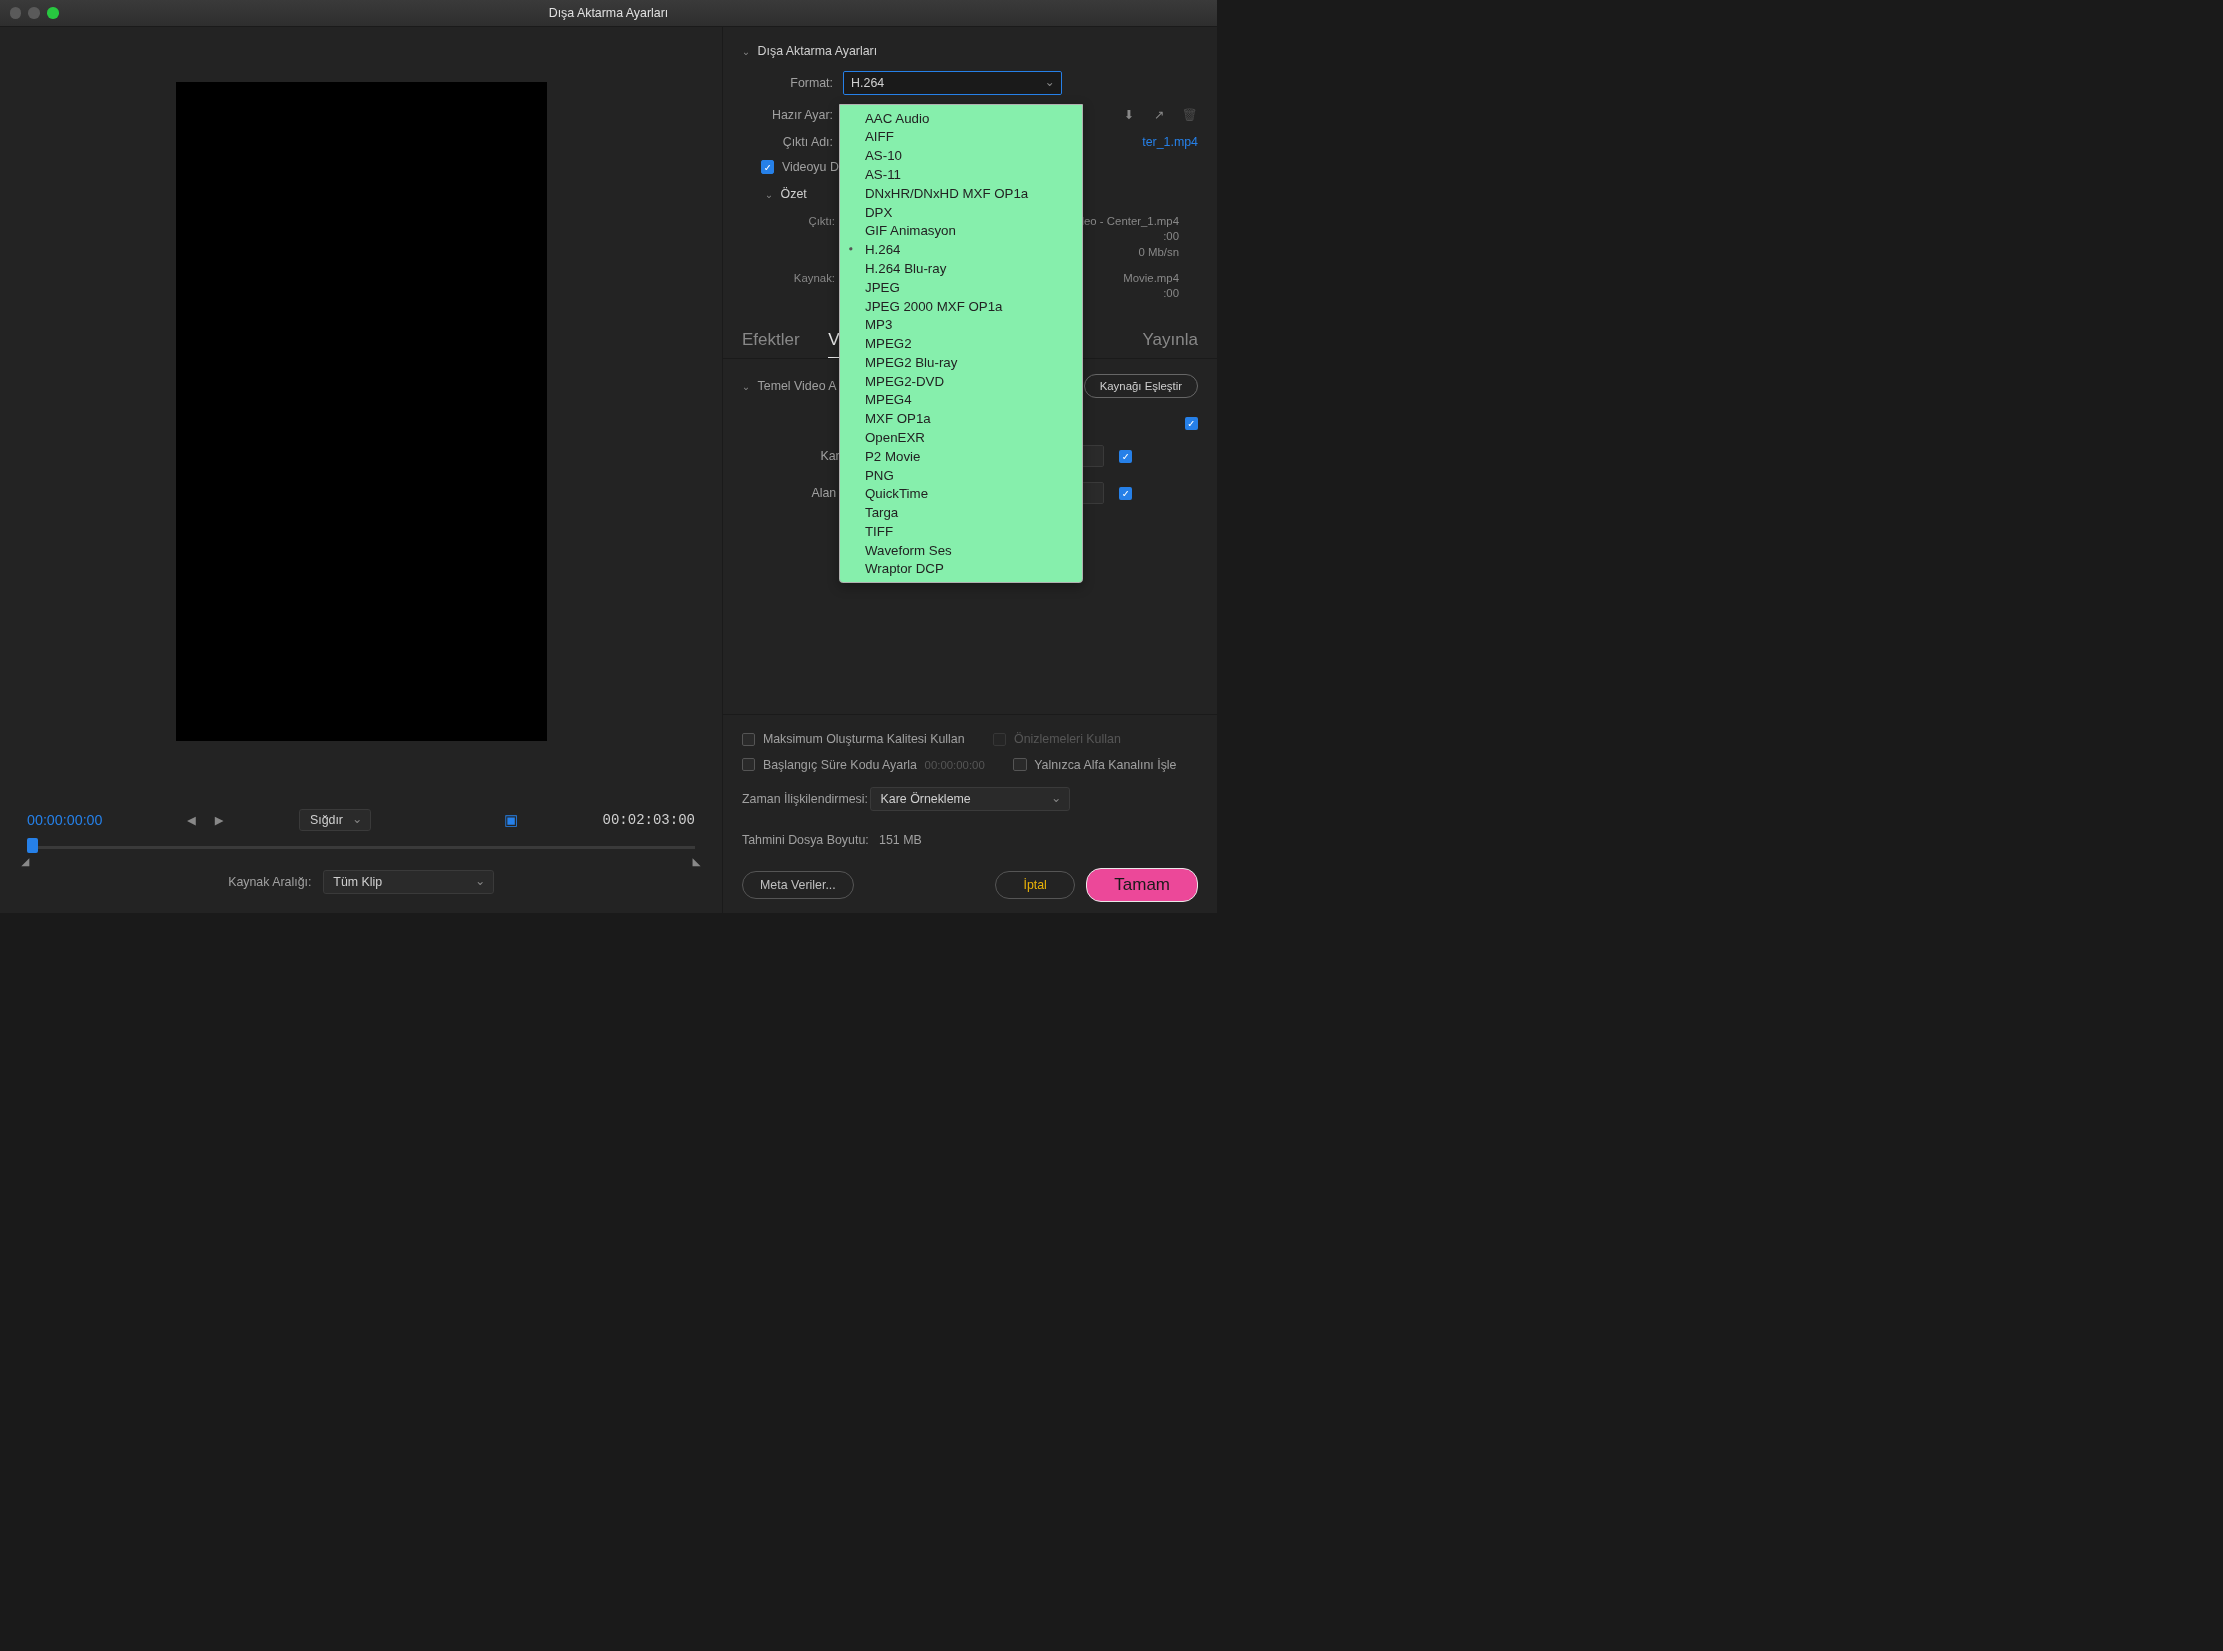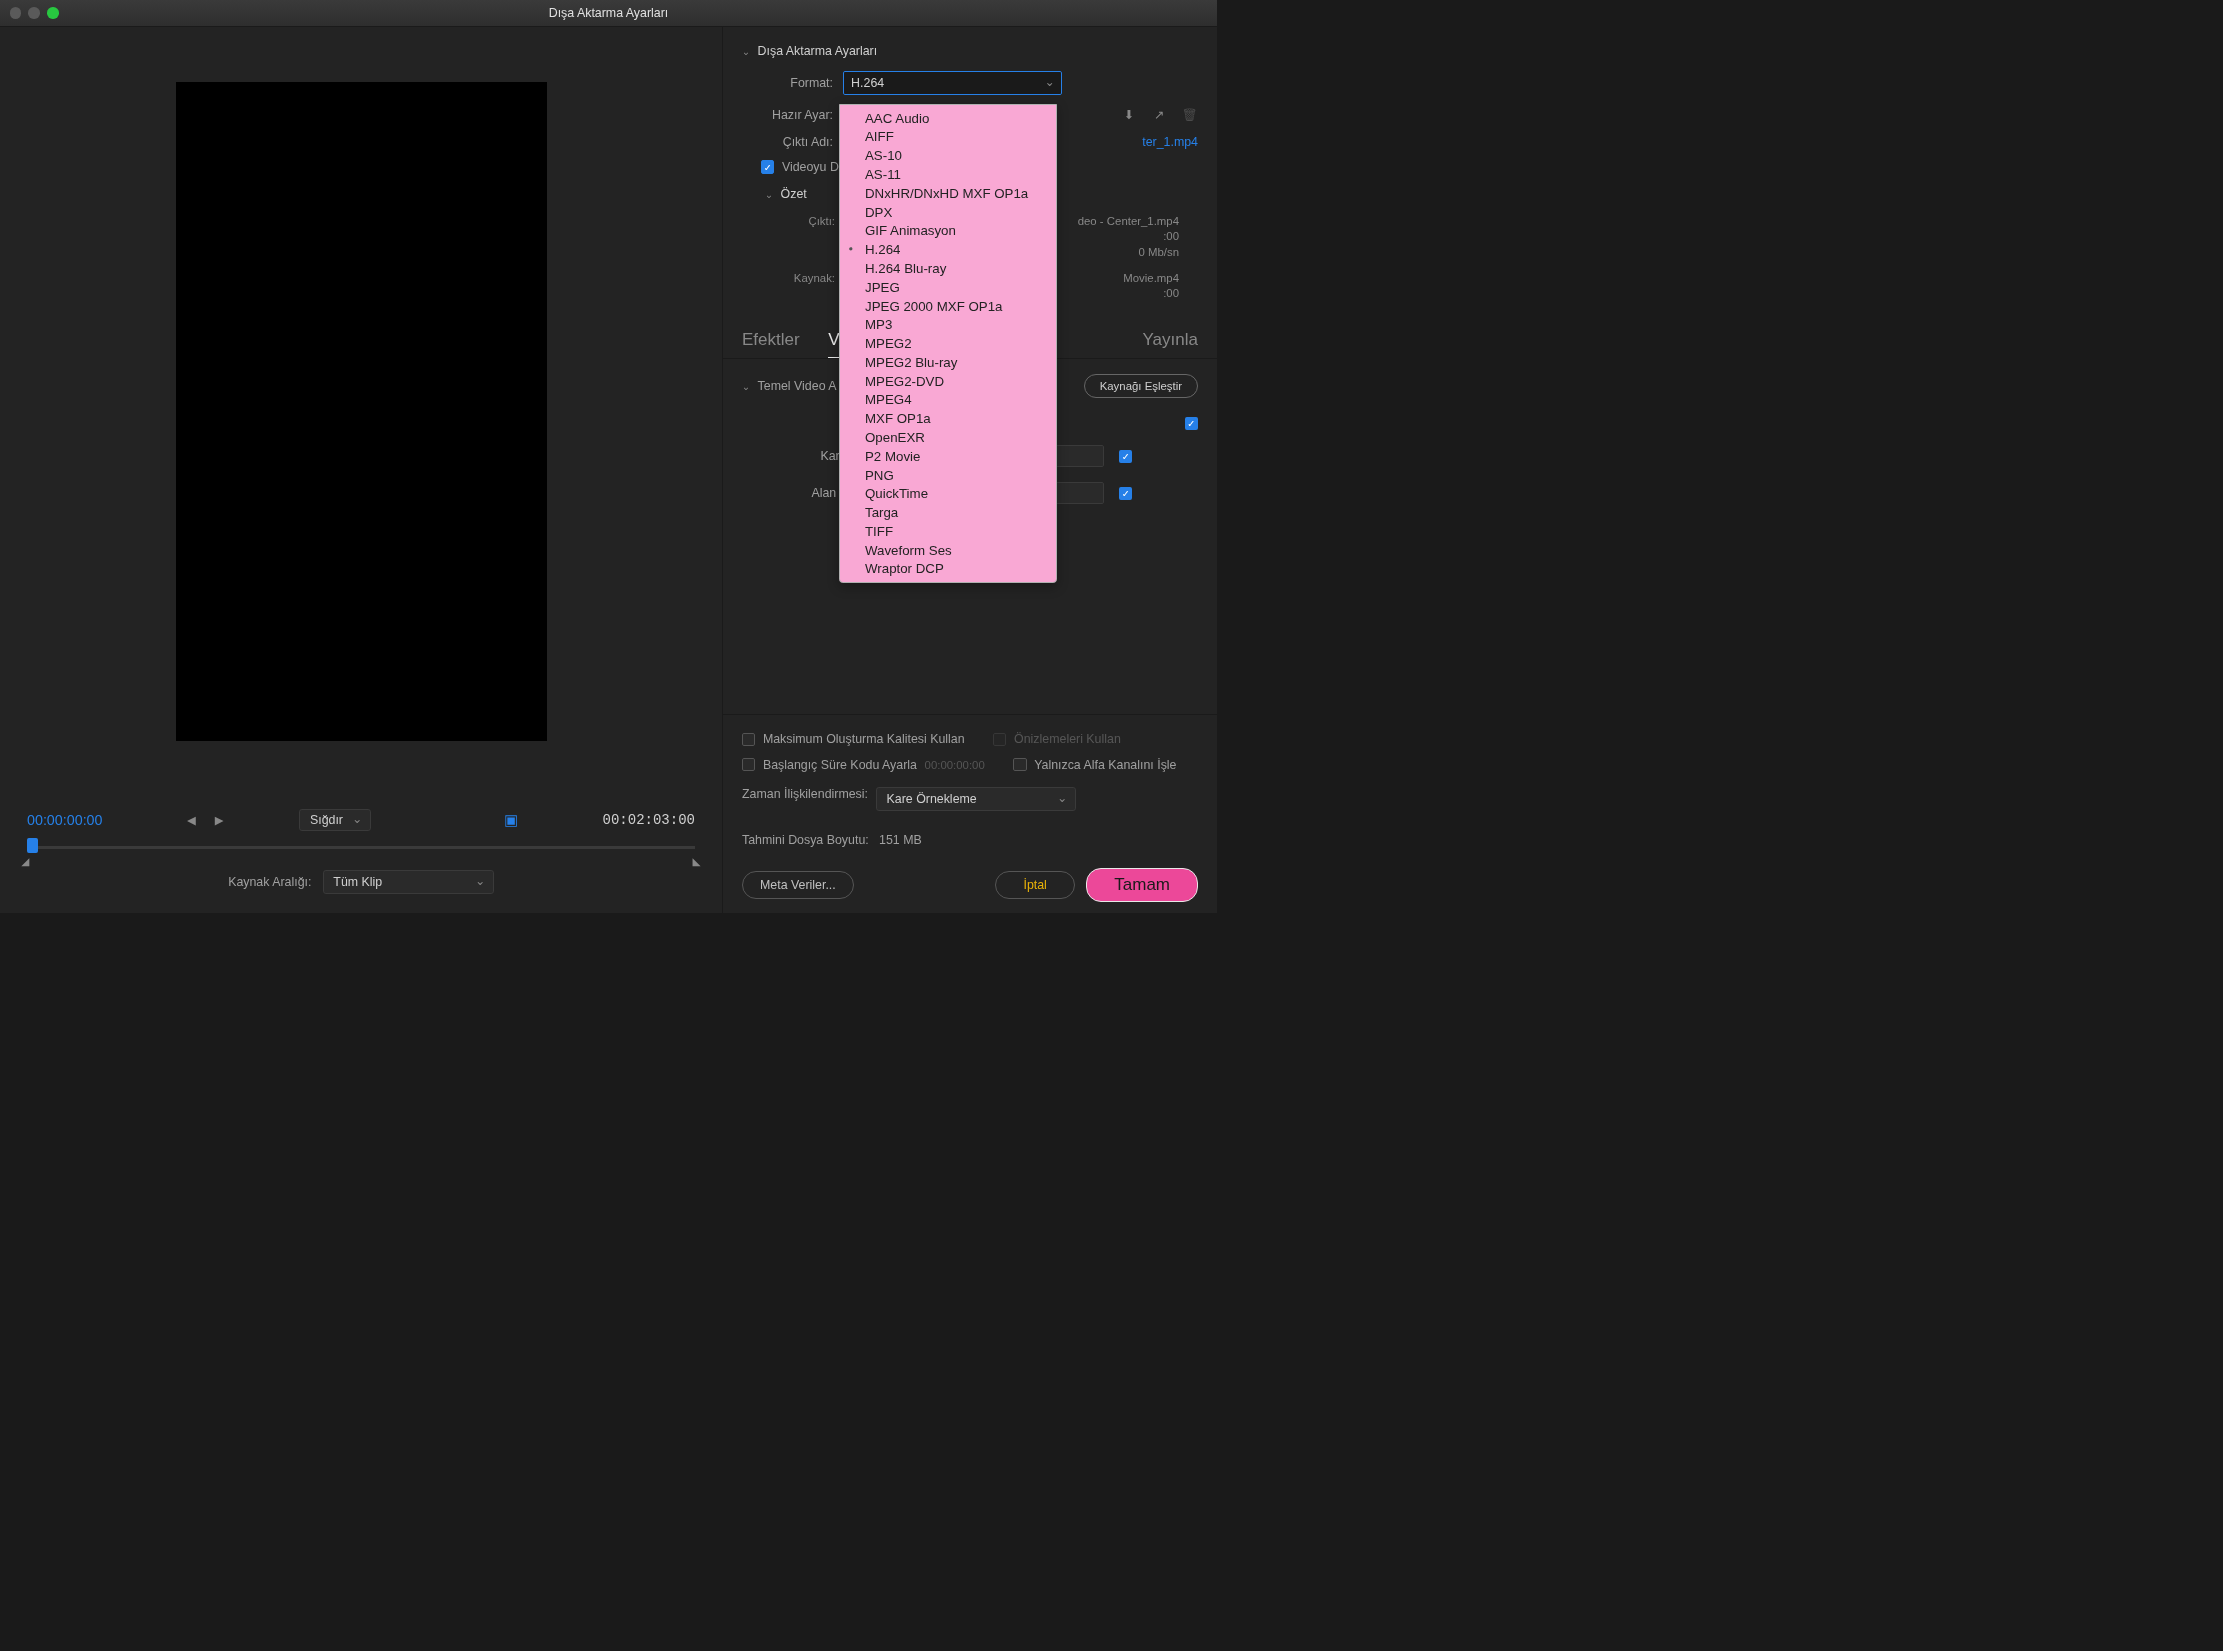--- a/index.html
+++ b/index.html
@@ -58,21 +58,21 @@
 .section-header { display: flex; align-items: center; gap: 7.6px; color: #d0d0d0; font-size: 12.4px; padding: 7.6px 0; cursor: pointer; }
 .chevron { font-size: 9.5px; color: #888; }
 
 .form-row { display: flex; align-items: center; padding: 5.7px 0 5.7px 23px; gap: 9.5px; }
 .form-label { width: 68px; text-align: right; color: #a0a0a0; font-size: 12.4px; }
 .form-control { flex: 1; }
 
 .format-select { background: #1a1a1a; border: 1px solid #2680e8; color: #d0d0d0; padding: 3.8px 7.6px; border-radius: 1.9px; cursor: pointer; font-size: 12.4px; width: 219px; position: relative; display: inline-block; }
 .format-select::after { content: "⌄"; position: absolute; right: 5.7px; top: 1.9px; color: #888; }
 
-.format-dropdown { position: absolute; left: 839px; top: 104px; width: 218px; background: #f9a8d4; border: 1px solid #b0b0b0; border-radius: 0 0 3.8px 3.8px; max-height: 504px; overflow-y: auto; z-index: 1000; box-shadow: 0 3.8px 11.4px rgba(0,0,0,0.3); padding: 3.8px 0; }
+.format-dropdown { position: absolute; left: 839px; top: 104px; width: 244px; background: #86efac; border: 1px solid #b0b0b0; border-radius: 0 0 3.8px 3.8px; max-height: 504px; overflow-y: auto; z-index: 1000; box-shadow: 0 3.8px 11.4px rgba(0,0,0,0.3); padding: 3.8px 0; }
 .format-option { padding: 1.9px 9.5px 1.9px 25px; color: #222; font-size: 13.3px; cursor: pointer; position: relative; }
 .format-option.selected::before { content: "●"; position: absolute; left: 8.6px; top: 3.8px; font-size: 7.6px; color: #555; }
 
 .icon-group { display: flex; gap: 13.3px; align-items: center; }
 .tool-icon { width: 17px; height: 17px; color: #888; cursor: pointer; display: flex; align-items: center; justify-content: center; }
 .comment-box { background: #1f1f1f; border: 1px solid #333; width: 314px; height: 21px; border-radius: 1.9px; }
 .output-link { color: #2680e8; cursor: pointer; font-size: 12.4px; }
 
 .checkbox-row { display: flex; align-items: center; gap: 7.6px; padding: 5.7px 0 5.7px 19px; }
 .checkbox { width: 13.3px; height: 13.3px; background: #2a2a2a; border: 1px solid #555; border-radius: 1.9px; cursor: pointer; display: flex; align-items: center; justify-content: center; }
@@ -93,21 +93,21 @@
 .vs-row { display: flex; align-items: center; padding: 7.6px 0 7.6px 28.5px; gap: 9.5px; }
 .vs-label { width: 105px; text-align: right; color: #a0a0a0; font-size: 12.4px; }
 .vs-value { flex: 1; background: #2a2a2a; border: 1px solid #3a3a3a; color: #888; padding: 2.9px 7.6px; border-radius: 1.9px; font-size: 12.4px; max-width: 219px; }
 .link-check { width: 13.3px; height: 13.3px; background: #2680e8; border-radius: 1.9px; cursor: pointer; display: flex; align-items: center; justify-content: center; margin-left: 5.7px; }
 .link-check::after { content: "✓"; color: #fff; font-size: 9.5px; }
 
 .bottom-section { border-top: 1px solid #1a1a1a; padding: 11.4px 19px; background: #232323; }
 .bottom-row { display: flex; align-items: center; gap: 28.5px; padding: 5.7px 0; }
 .cb-group { display: flex; align-items: center; gap: 7.6px; }
 .timecode-hint { color: #555; font-size: 11.4px; }
-.interp-row { display: flex; gap: 8px; padding: 9.5px 0; }
+.interp-row { display: flex; align-items: center; gap: 2px; padding: 9.5px 0; }
 .interp-select { background: #2a2a2a; border: 1px solid #3a3a3a; color: #d0d0d0; padding: 3.8px 27px 3.8px 9.5px; border-radius: 2.9px; position: relative; cursor: pointer; font-size: 12.4px; min-width: 200px; }
 .interp-select::after { content: "⌄"; position: absolute; right: 7.6px; top: 1.9px; color: #888; }
 .filesize-row { padding: 13.3px 0; color: #a0a0a0; font-size: 12.4px; }
 .button-row { display: flex; align-items: center; gap: 11.4px; padding-top: 7.6px; }
 .meta-btn { background: transparent; border: 1px solid #555; color: #c0c0c0; padding: 5.7px 17px; border-radius: 15px; cursor: pointer; font-size: 12.4px; }
 .spacer { flex: 1; }
 .cancel-btn { background: transparent; border: 1px solid #555; color: #eab308; padding: 5.7px 27px; border-radius: 15px; cursor: pointer; font-size: 12.4px; }
 .ok-btn { background: #ec4899; border: 1px solid #e8e8e8; color: #1a1a1a; padding: 5.7px 27px; border-radius: 15px; cursor: pointer; font-size: 17px; font-weight: 500; }
 
 .disabled { opacity: 0.4; }

